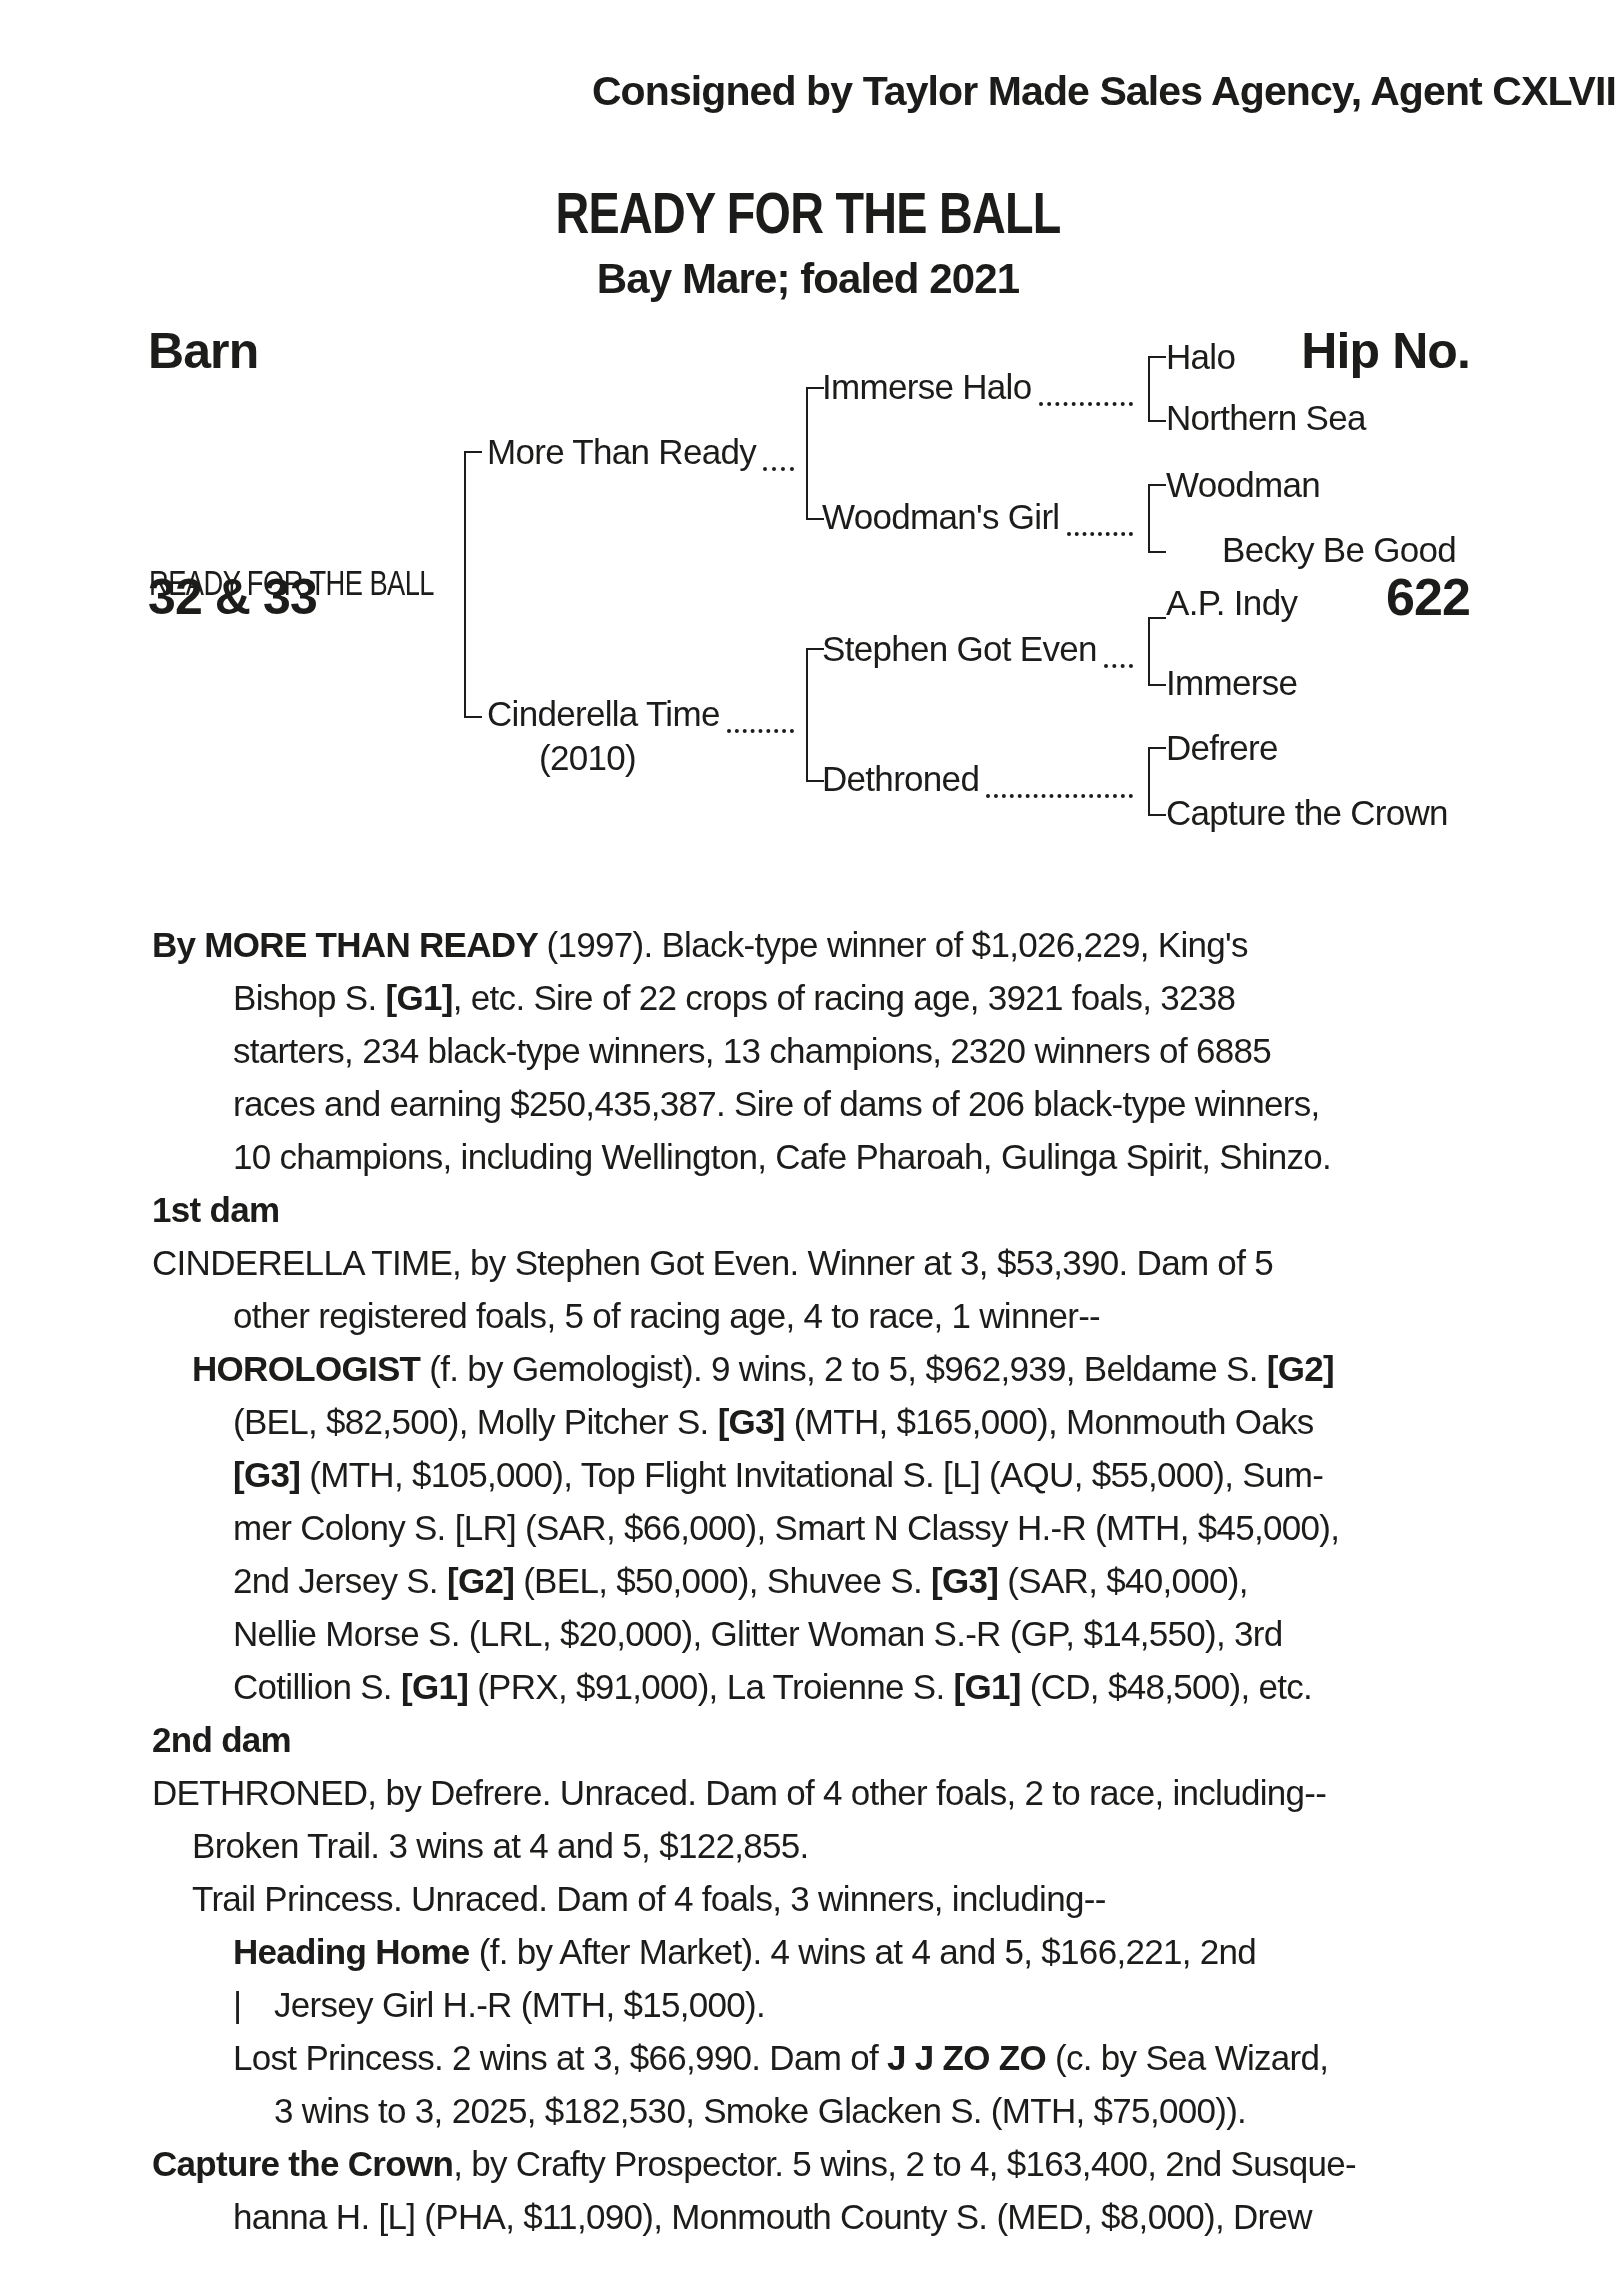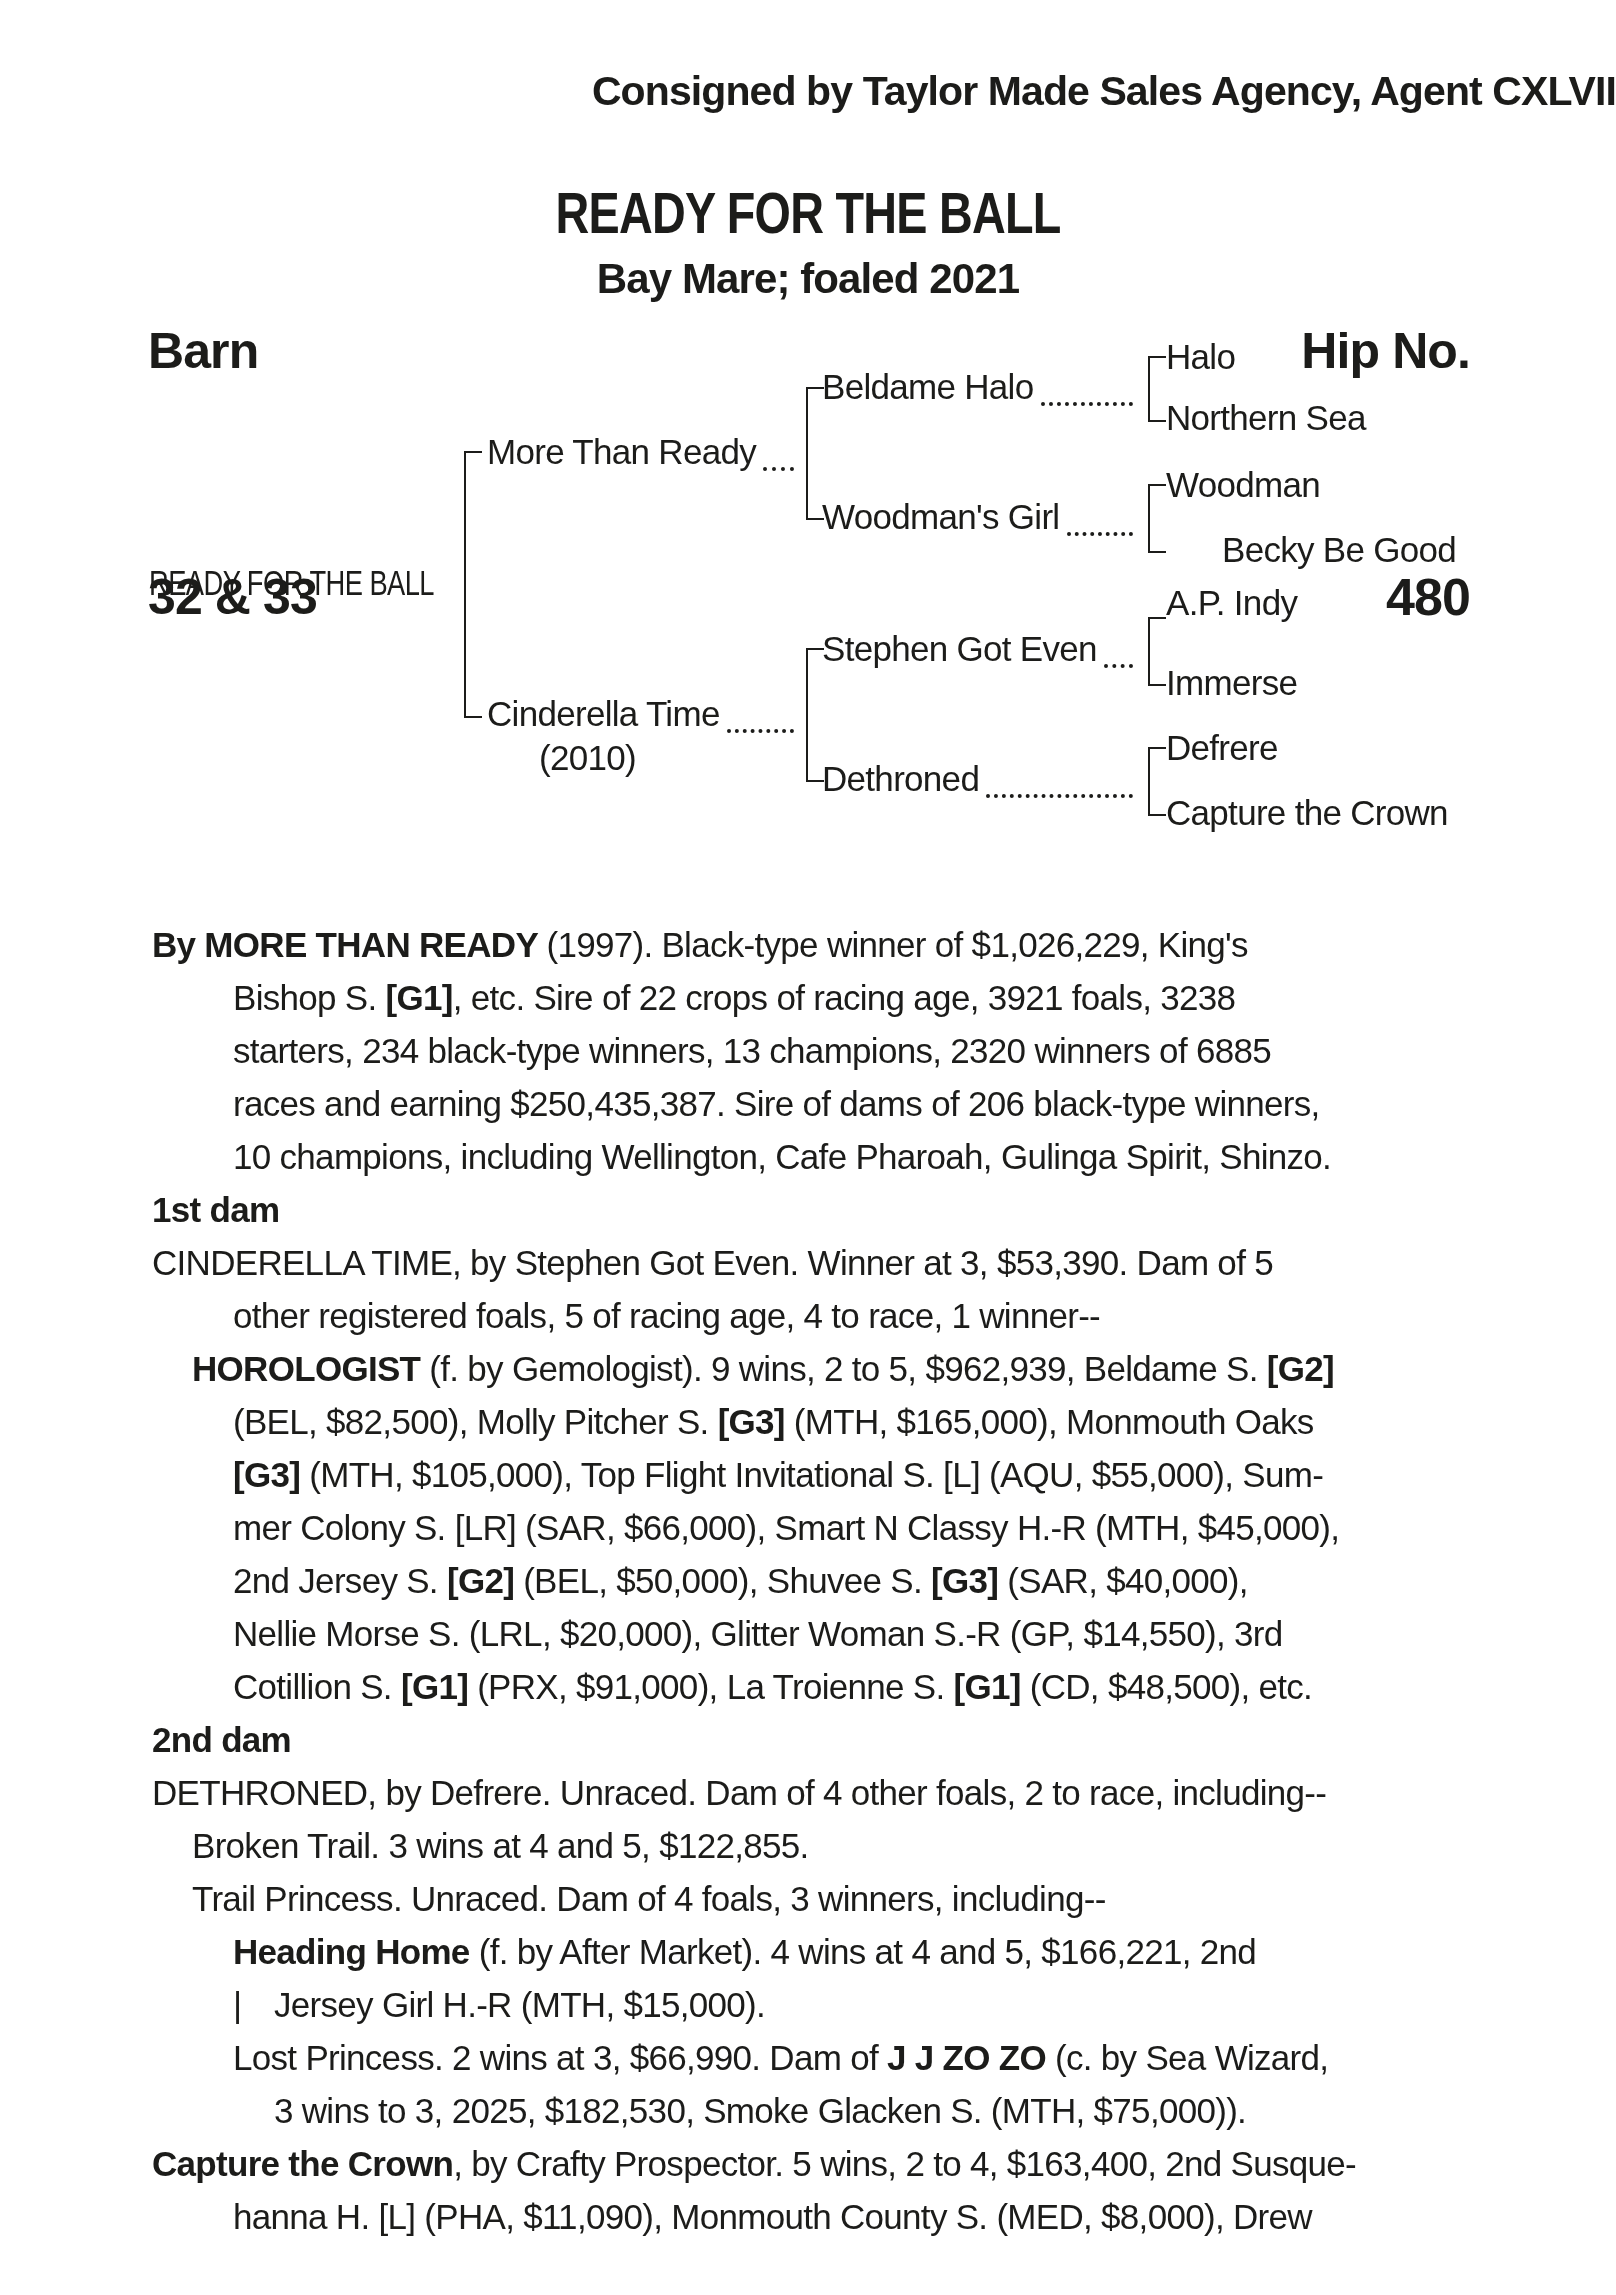--- a/index.html
+++ b/index.html
@@ -88,21 +88,21 @@
 
   <div class="consignor">Consigned by Taylor Made Sales Agency, Agent CXLVII</div>
 
   <div class="barn-block">
     <div>Barn</div>
     <div>32 &amp; 33</div>
   </div>
 
   <div class="hip-block">
     <div>Hip No.</div>
-    <div class="hip-number">480</div>
+    <div class="hip-number">622</div>
   </div>
 
   <div class="title-wrap">
     <span class="horse-title">READY FOR THE BALL</span>
   </div>
   <div class="desc-wrap">
     <span class="horse-desc">Bay Mare; foaled 2021</span>
   </div>
 
   <div>
@@ -125,21 +125,21 @@
     </div>
     <div class="trow r-cin">
       <span class="tname">Cinderella Time</span>
       <span class="leader"></span>
     </div>
     <div class="trow r-cinyear">
       <span class="tname">(2010)</span>
     </div>
 
     <div class="trow r-sh">
-      <span class="tname">Beldame Halo</span>
+      <span class="tname">Immerse Halo</span>
       <span class="leader"></span>
     </div>
     <div class="trow r-wg">
       <span class="tname">Woodman's Girl</span>
       <span class="leader"></span>
     </div>
     <div class="trow r-sge">
       <span class="tname">Stephen Got Even</span>
       <span class="leader"></span>
     </div>

